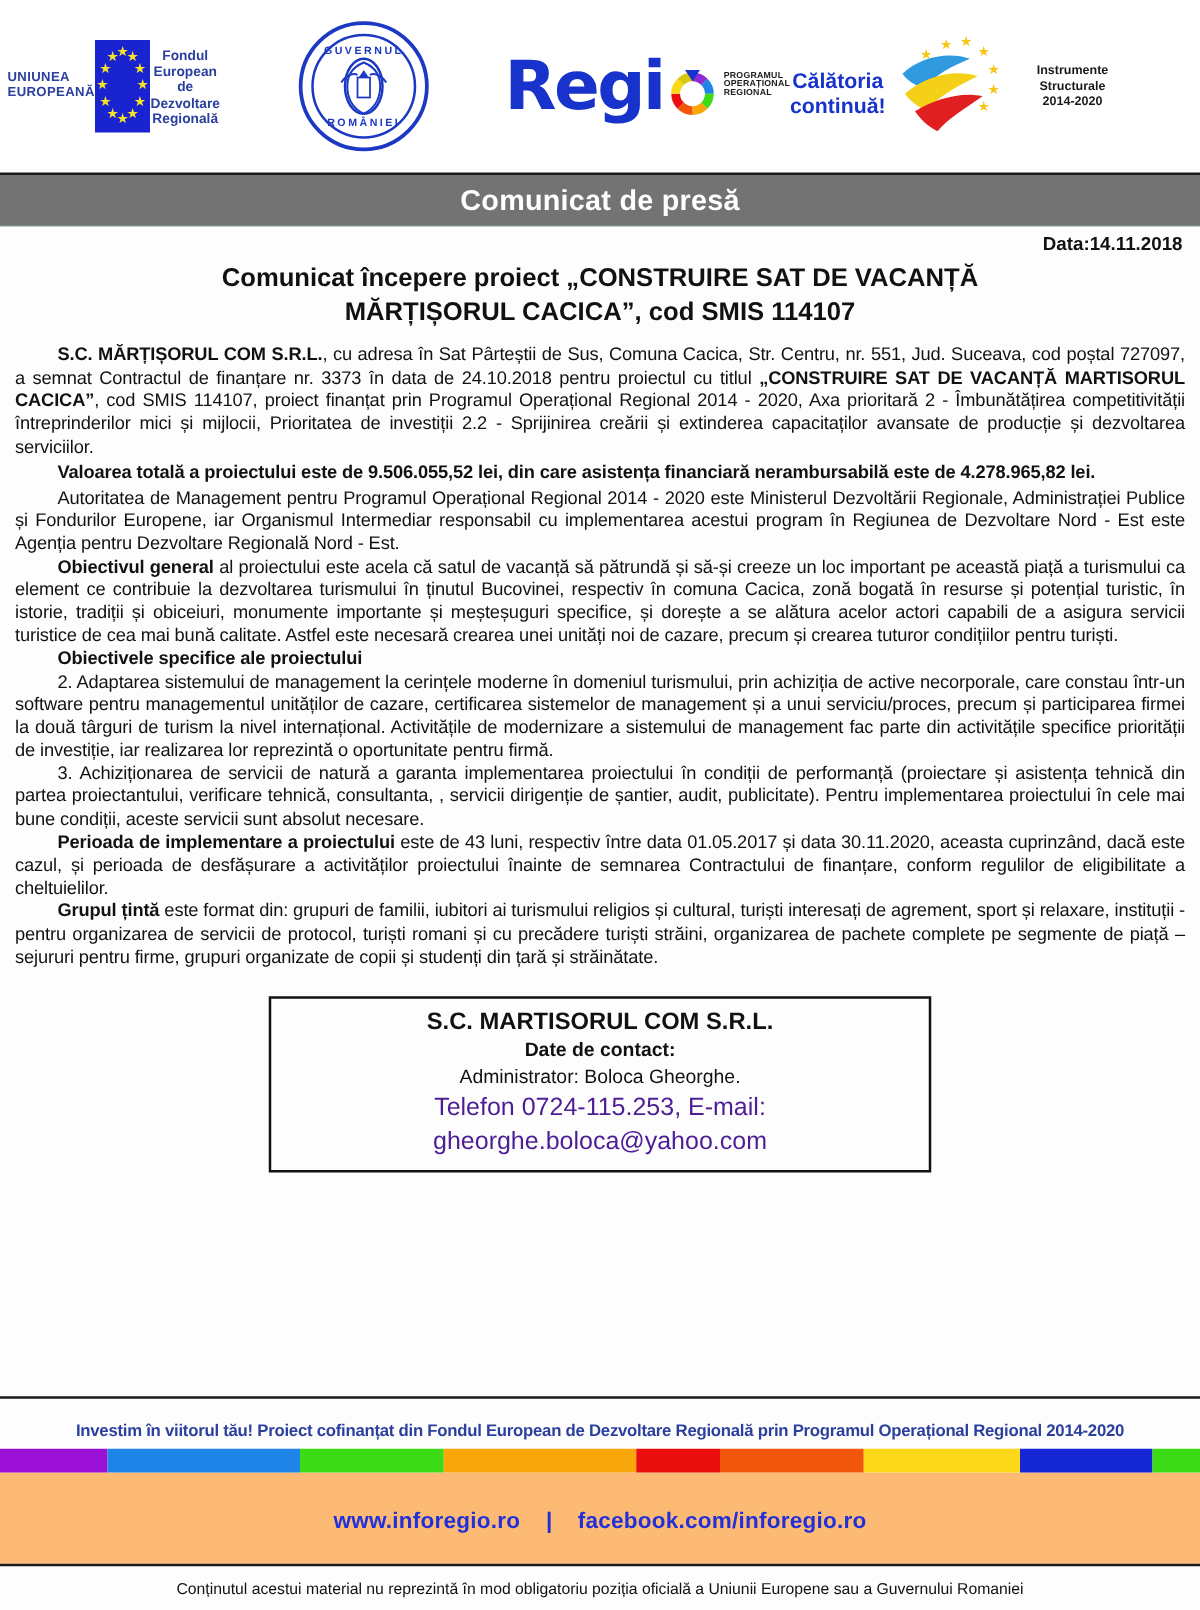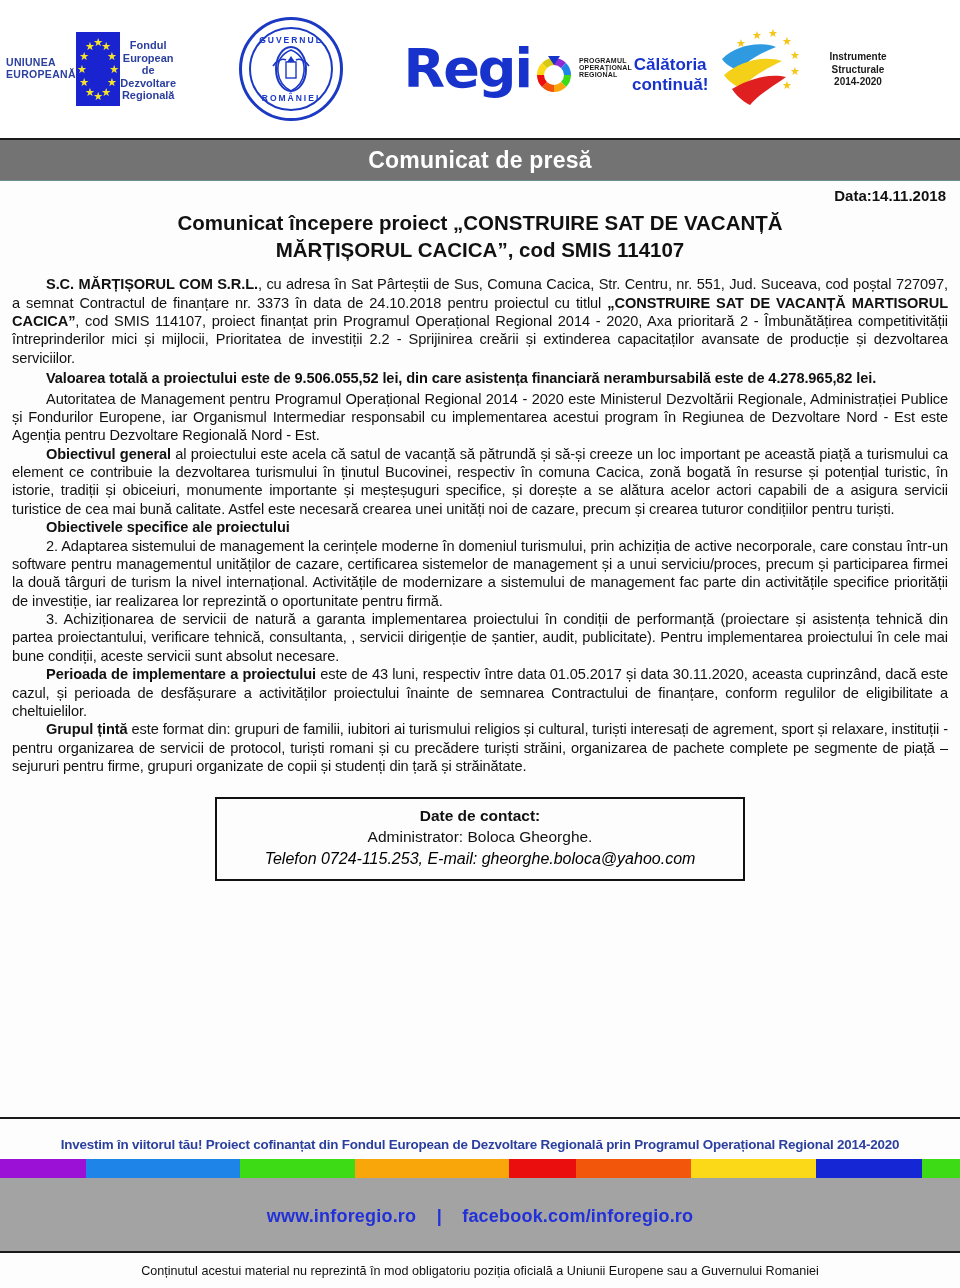--- a/index.html
+++ b/index.html
@@ -215,21 +215,21 @@
     margin: 22px auto 0 auto;
     width: 530px;
     border: 2px solid #111;
     padding: 7px 10px 9px 10px;
     box-sizing: border-box;
     text-align: center;
   }
   .cb-l1 { font-size: 19px; font-weight: bold; color: #111; line-height: 1.3; }
   .cb-l2 { font-size: 15.5px; font-weight: bold; color: #111; line-height: 1.35; }
   .cb-l3 { font-size: 15.5px; color: #111; line-height: 1.35; }
-  .cb-l4 { font-size: 16px; color: #000000; line-height: 1.35; font-style: italic; }
+  .cb-l4 { font-size: 20px; color: #4c1d95; line-height: 1.35; }
 
   
   .footer {
     position: absolute;
     left: 0; right: 0; bottom: 0;
   }
   .foot-slogan {
     border-top: 2px solid #1a1a1a;
     text-align: center;
     font-size: 13.4px;
@@ -241,21 +241,21 @@
   .color-bar {
     display: flex;
     height: 19px;
     width: 100%;
     margin: 2px 0 0 0;
   }
   .cseg { height: 100%; }
   .links {
     text-align: center;
     padding: 28px 0 24px 0;
-    background: #a3a3a3;
+    background: #fdba74;
   }
   .link-a {
     font-size: 18px;
     font-weight: bold;
     color: #2130d8;
     letter-spacing: 0.2px;
   }
   .link-sep {
     font-size: 18px;
     font-weight: bold;
@@ -392,20 +392,21 @@
 
     <p class="para nogap">2. Adaptarea sistemului de management la cerințele moderne în domeniul turismului, prin achiziția de active necorporale, care constau într-un software pentru managementul unităților de cazare, certificarea sistemelor de management și a unui serviciu/proces, precum și participarea firmei la două târguri de turism la nivel internațional. Activitățile de modernizare a sistemului de management fac parte din activitățile specifice priorității de investiție, iar realizarea lor reprezintă o oportunitate pentru firmă.</p>
 
     <p class="para nogap">3. Achiziționarea de servicii de natură a garanta implementarea proiectului în condiții de performanță (proiectare și asistența tehnică din partea proiectantului, verificare tehnică, consultanta, , servicii dirigenție de șantier, audit, publicitate). Pentru implementarea proiectului în cele mai bune condiții, aceste servicii sunt absolut necesare.</p>
 
     <p class="para nogap"><span class="b">Perioada de implementare a proiectului</span><span> este de 43 luni, respectiv între data 01.05.2017 și data 30.11.2020, aceasta cuprinzând, dacă este cazul, și perioada de desfășurare a activităților proiectului înainte de semnarea Contractului de finanțare, conform regulilor de eligibilitate a cheltuielilor.</span></p>
 
     <p class="para nogap"><span class="b">Grupul țintă</span><span> este format din: grupuri de familii, iubitori ai turismului religios și cultural, turiști interesați de agrement, sport și relaxare, instituții - pentru organizarea de servicii de protocol, turiști romani și cu precădere turiști străini, organizarea de pachete complete pe segmente de piață – sejururi pentru firme, grupuri organizate de copii și studenți din țară și străinătate.</span></p>
 
     <div class="contact-box">
+      <div class="cb-l1">S.C. MARTISORUL COM S.R.L.</div>
       <div class="cb-l2">Date de contact:</div>
       <div class="cb-l3">Administrator: Boloca Gheorghe.</div>
       <div class="cb-l4">Telefon 0724-115.253, E-mail: gheorghe.boloca@yahoo.com</div>
     </div>
 
   </div>
 
   <div class="footer">
 
     <div class="foot-slogan" style="color: rgb(43, 63, 158);">Investim în viitorul tău! Proiect cofinanțat din Fondul European de Dezvoltare Regională prin Programul Operațional Regional 2014-2020</div>

